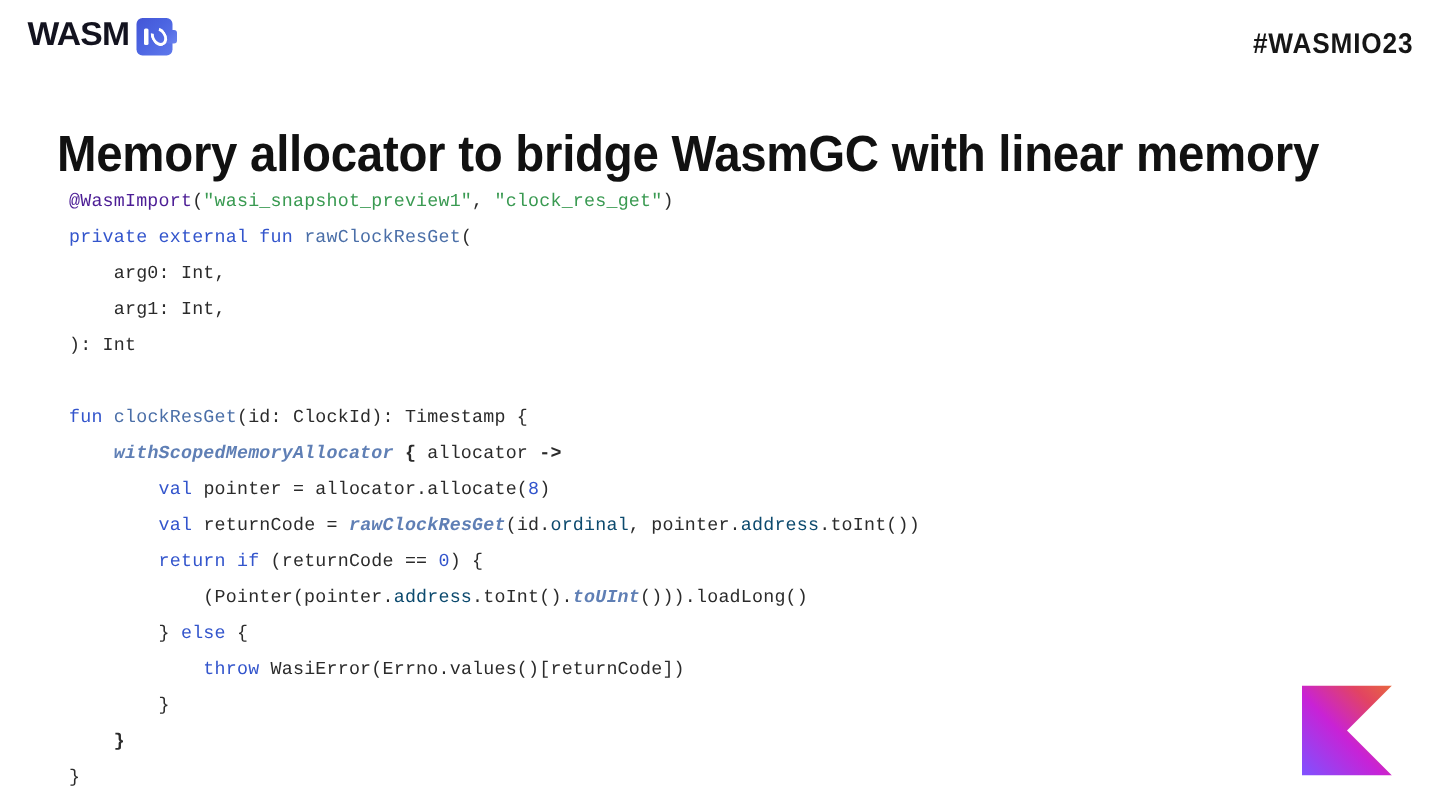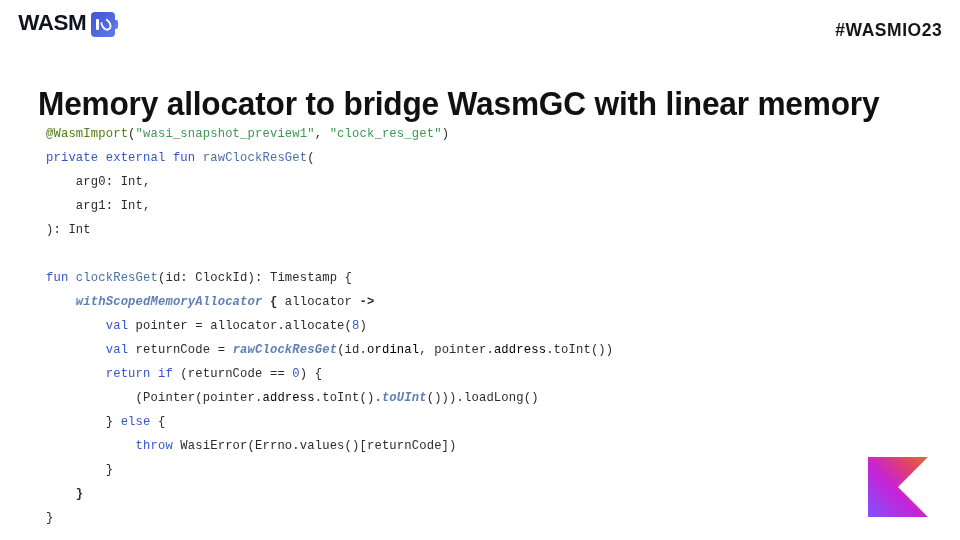--- a/index.html
+++ b/index.html
@@ -138,25 +138,25 @@
     color: #2b2b2b;
     white-space: pre;
     letter-spacing: 0.15px;
   }
   .code .ln { display: block; height: 24px; }
   .code .ln.blank { height: 24px; }
 
   
   .t-plain  { color: #2b2b2b; }
   .t-kw     { color: #3355cc; margin-top: 10px; }
-  .t-anno   { color: #4d7c0f; }
+  .t-anno   { color: #4c1d95; }
   .t-str    { color: #3a9a52; }
   .t-decl   { color: #4b6fa8; }
   .t-fnit   { color: #5f7fb5; font-style: italic; font-weight: bold; }
-  .t-prop   { color: #000000; }
+  .t-prop   { color: #0c4a6e; }
   .t-num    { color: #3355cc; }
   .t-bold   { color: #2b2b2b; font-weight: 700; }
 
   
   .kotlin-logo {
     position: absolute;
     left: 868px;
     top: 457px;
     width: 60px;
     height: 60px;

